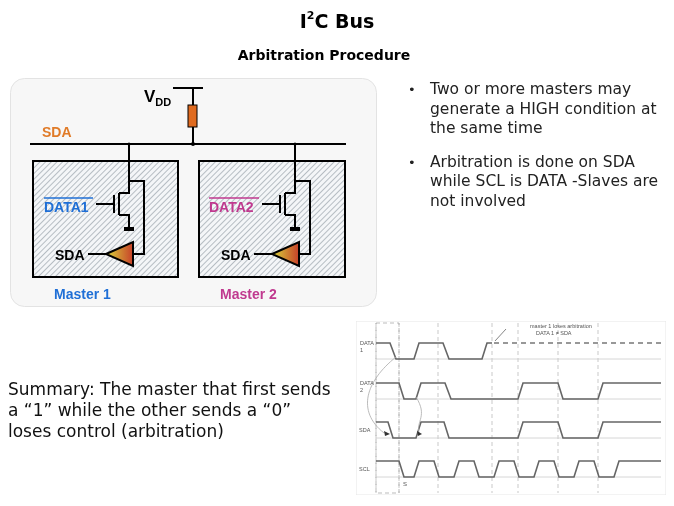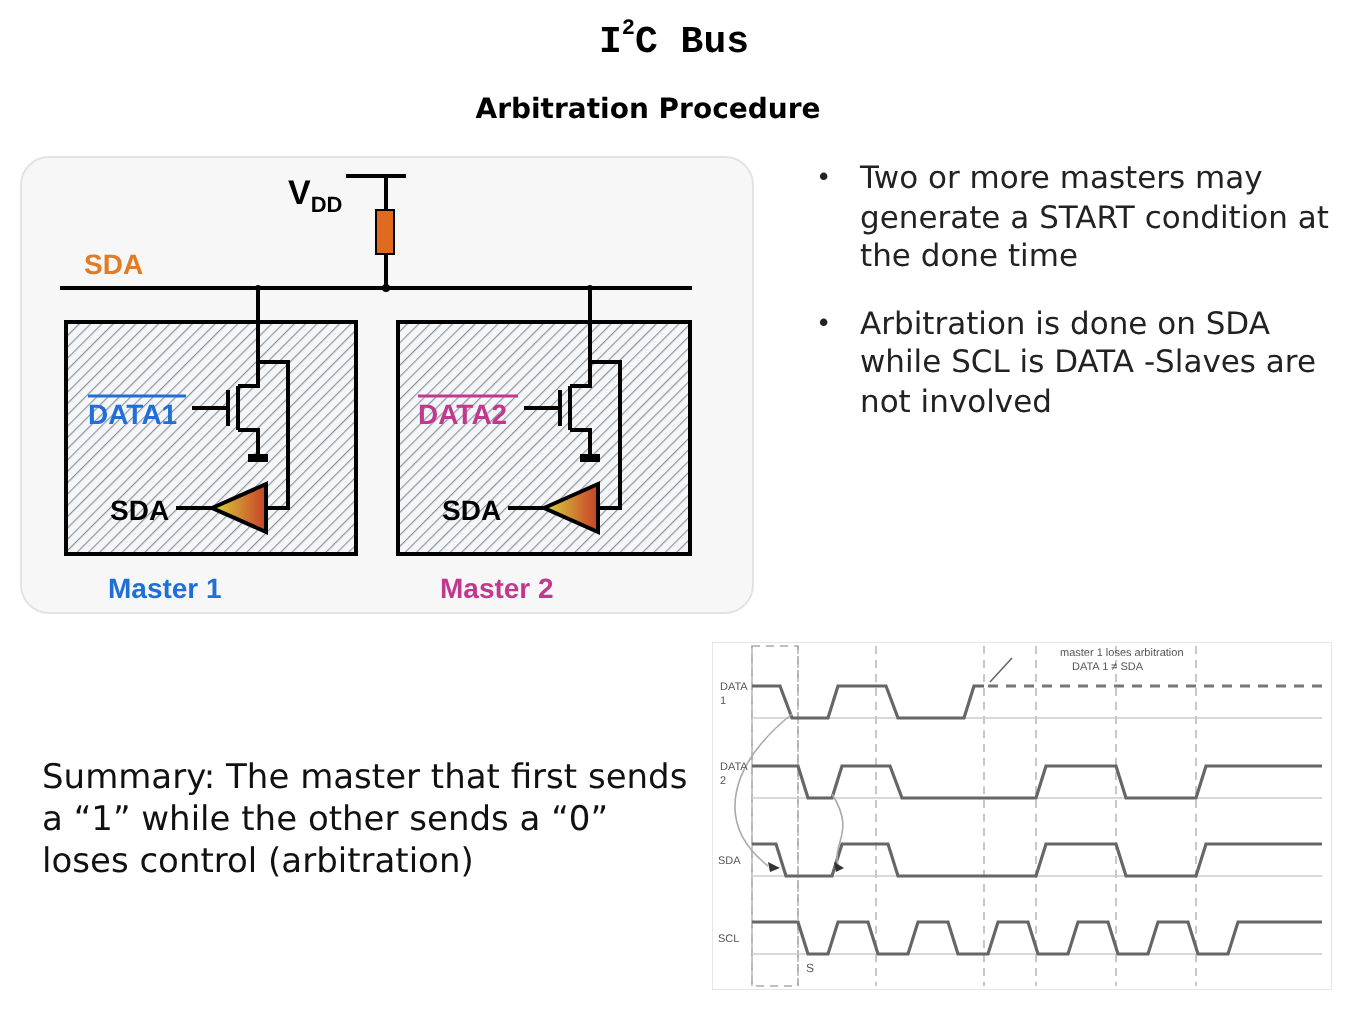--- a/index.html
+++ b/index.html
@@ -1,25 +1,25 @@
 <!DOCTYPE html>
 <html><head>
   <meta charset="utf-8">
   <style>
     html, body { margin: 0; padding: 0; background: #ffffff; }
     body { width: 674px; height: 506px; position: relative; overflow: hidden; font-family: "DejaVu Sans", sans-serif; color: #000; }
     .abs { position: absolute; }
-    #title { left: 0; width: 674px; top: 10px; text-align: center; font-weight: bold; font-size: 19px; font-family: Liberation Mono, monospace; }
+    #title { left: 0; width: 674px; top: 10px; text-align: center; font-weight: bold; font-size: 19px; }
     #title sup { font-size: 11px; position: relative; top: -2px; }
     #subtitle { left: 0; width: 620px; top: 47px; text-align: center; font-weight: bold; font-size: 14px; padding-left: 28px; box-sizing: border-box; }
     #circuit { left: 10px; top: 78px; width: 367px; height: 229px; }
     .bullets { left: 408px; top: 80px; width: 260px; font-size: 15.5px; line-height: 19.5px; color: #222; }
     .bullet { position: relative; padding-left: 22px; margin-bottom: 14px; }
     .bullet .dot { position: absolute; left: 0; top: 0; font-size: 13px; }
-    #summary { left: 21px; top: 379px; width: 330px; font-size: 17px; line-height: 21px; color: #111; }
+    #summary { left: 8px; top: 379px; width: 330px; font-size: 17px; line-height: 21px; color: #111; }
     #timing { left: 356px; top: 321px; width: 310px; height: 174px; }
   </style>
 </head>
 <body>
 
 <div id="title" class="abs"><span>I</span><sup>2</sup><span>C Bus</span></div>
 <div id="subtitle" class="abs">Arbitration Procedure</div>
 
 <svg id="circuit" class="abs" viewBox="0 0 367 229">
   <defs>
@@ -76,21 +76,21 @@
     <polygon points="262,176 289,164 289,188" fill="url(#buf)" stroke="#000" stroke-width="2"></polygon>
     <line x1="244" y1="176" x2="262" y2="176" stroke="#000" stroke-width="2"></line>
     <line x1="199" y1="120" x2="249" y2="120" stroke="#c0398f" stroke-width="1.5"></line>
     <text x="199" y="134" font-family="Liberation Sans, sans-serif" font-weight="bold" font-size="14" fill="#c0398f">DATA2</text>
     <text x="211" y="182" font-family="Liberation Sans, sans-serif" font-weight="bold" font-size="14" fill="#000">SDA</text>
   </g>
   <text x="210" y="221" font-family="Liberation Sans, sans-serif" font-weight="bold" font-size="14" fill="#c0398f">Master 2</text>
 </svg>
 
 <div class="abs bullets">
-  <div class="bullet"><span class="dot">•</span><span>Two or more masters may generate a START condition at the done time</span></div>
+  <div class="bullet"><span class="dot">•</span><span>Two or more masters may generate a HIGH condition at the same time</span></div>
   <div class="bullet"><span class="dot">•</span><span>Arbitration is done on SDA while SCL is DATA -Slaves are not involved</span></div>
 </div>
 
 <div id="summary" class="abs">Summary: The master that first sends a “1” while the other sends a “0” loses control (arbitration)</div>
 
 <svg id="timing" class="abs" viewBox="0 0 310 174">
   <rect x="0" y="0" width="310" height="174" fill="#fff" stroke="#e6e6e6"></rect>
   <g id="t-grid">
       <line x1="20" y1="2" x2="20" y2="172" stroke="#bbb" stroke-width="0.8" stroke-dasharray="4,3"></line>
       <line x1="43" y1="2" x2="43" y2="172" stroke="#bbb" stroke-width="0.8" stroke-dasharray="4,3"></line>

